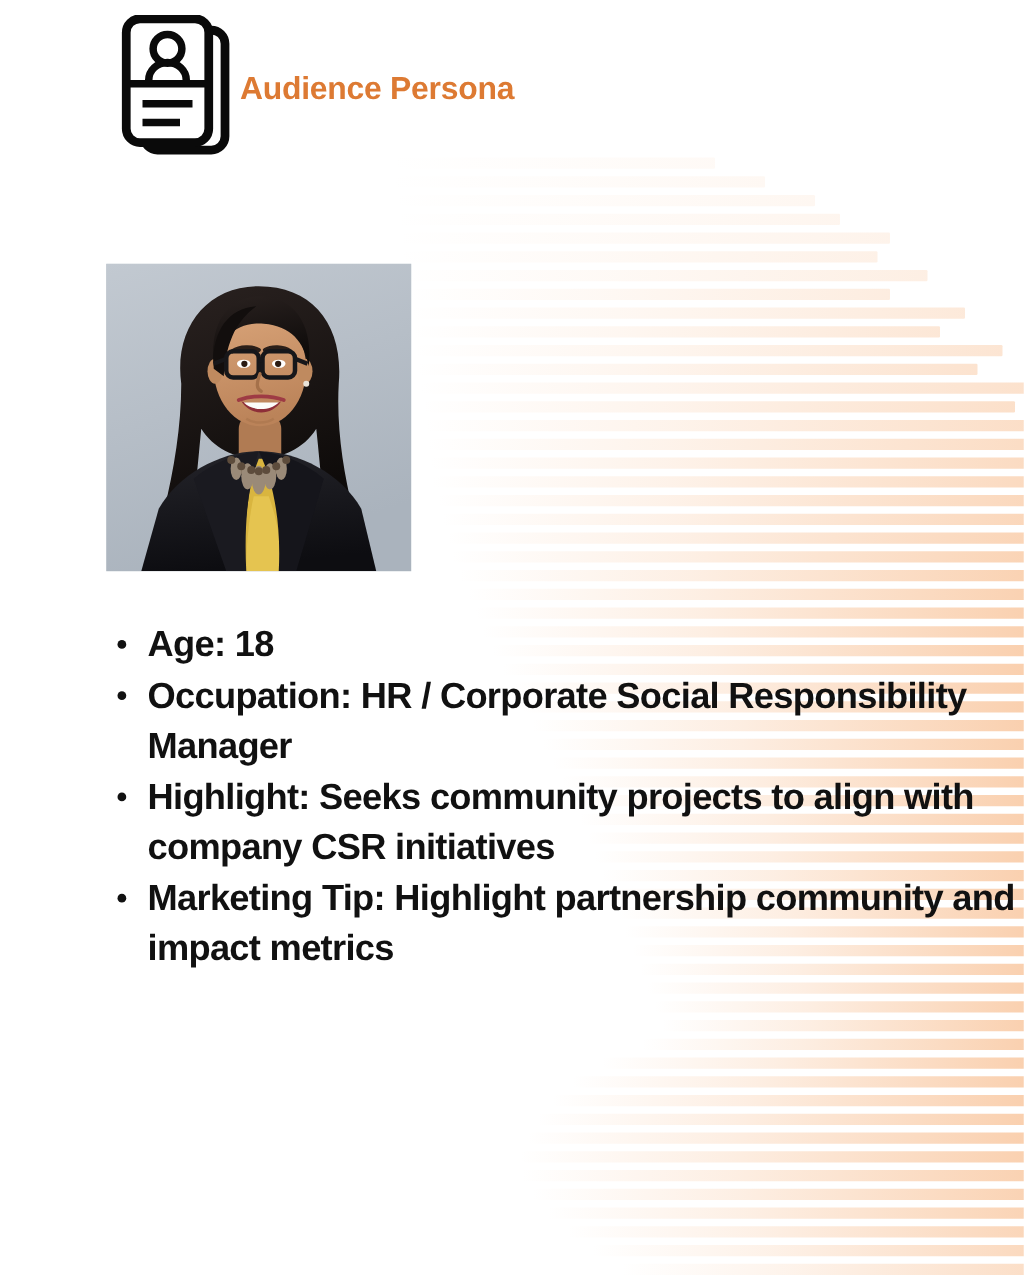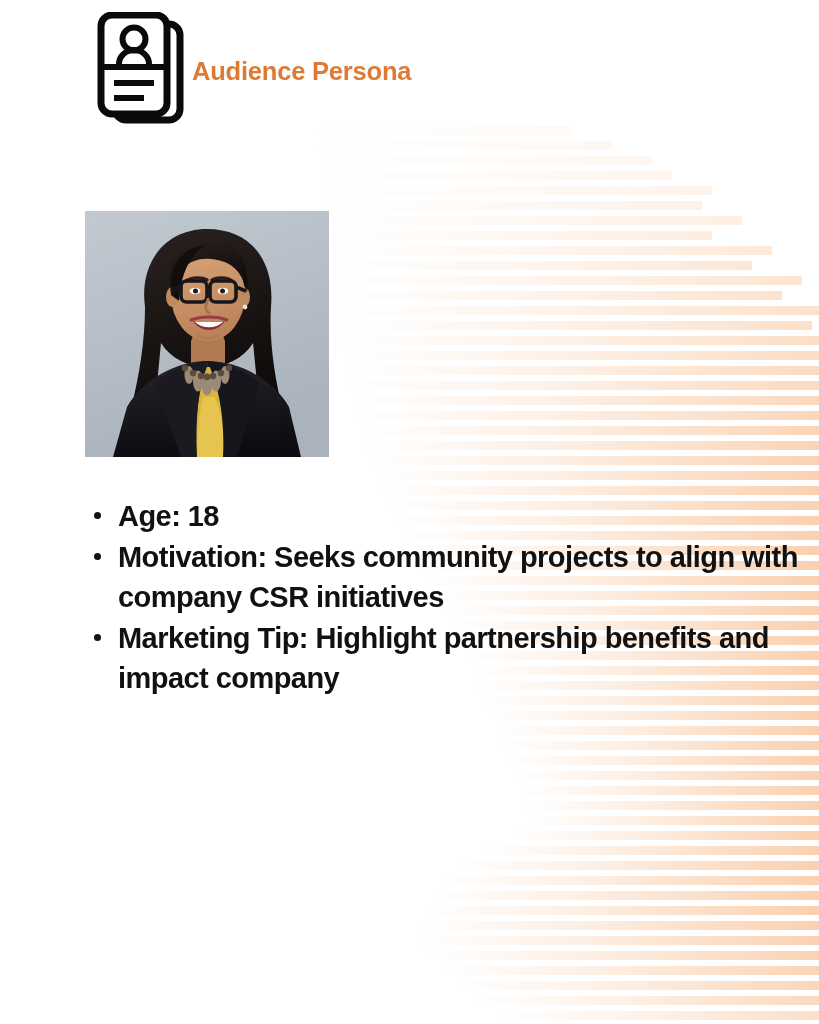--- a/index.html
+++ b/index.html
@@ -296,17 +296,18 @@
         <path d="M112 124 C118 128 128 128 134 124" fill="none" stroke="#a9754d" stroke-width="2" opacity="0.6"></path>
 
         <circle cx="160" cy="96" r="2.4" fill="#e8e2d8"></circle>
       </g>
     </svg>
   </div>
 
 
   <ul id="traits">
       <li><span class="dot" style="background: rgb(17, 17, 17);"></span><span>Age: 18</span></li>
-      <li><span class="dot" style="background: rgb(17, 17, 17);"></span><span>Motivation: Seeks community projects to align with company CSR initiatives</span></li>
-      <li><span class="dot" style="background: rgb(17, 17, 17);"></span><span>Marketing Tip: Highlight partnership benefits and impact company</span></li>
+      <li><span class="dot" style="background: rgb(17, 17, 17);"></span><span>Occupation: HR / Corporate Social Responsibility Manager</span></li>
+      <li><span class="dot" style="background: rgb(17, 17, 17);"></span><span>Highlight: Seeks community projects to align with company CSR initiatives</span></li>
+      <li><span class="dot" style="background: rgb(17, 17, 17);"></span><span>Marketing Tip: Highlight partnership community and impact metrics</span></li>
     </ul>
 
 </div>
 
 </body></html>

